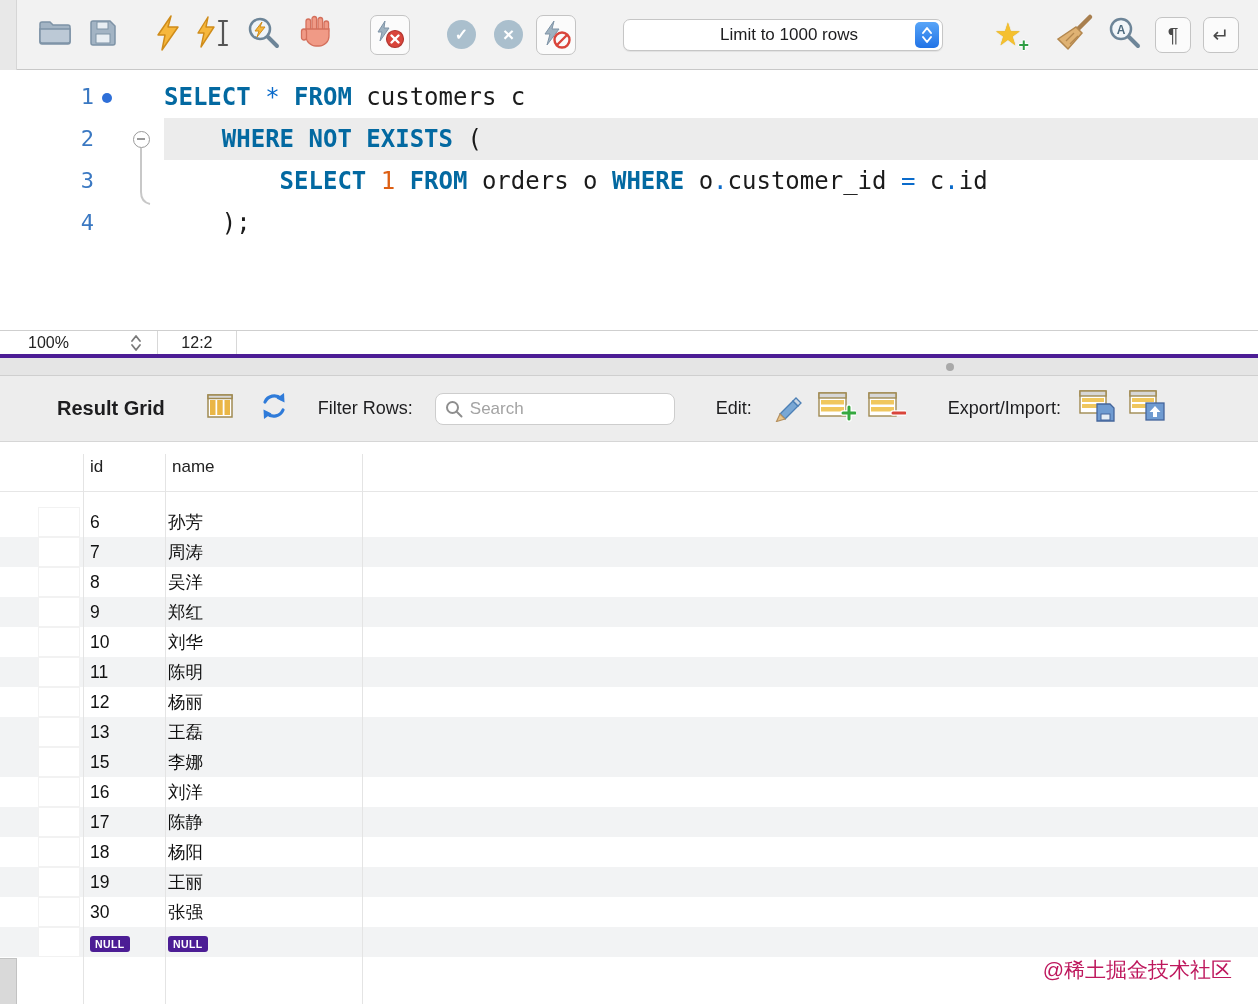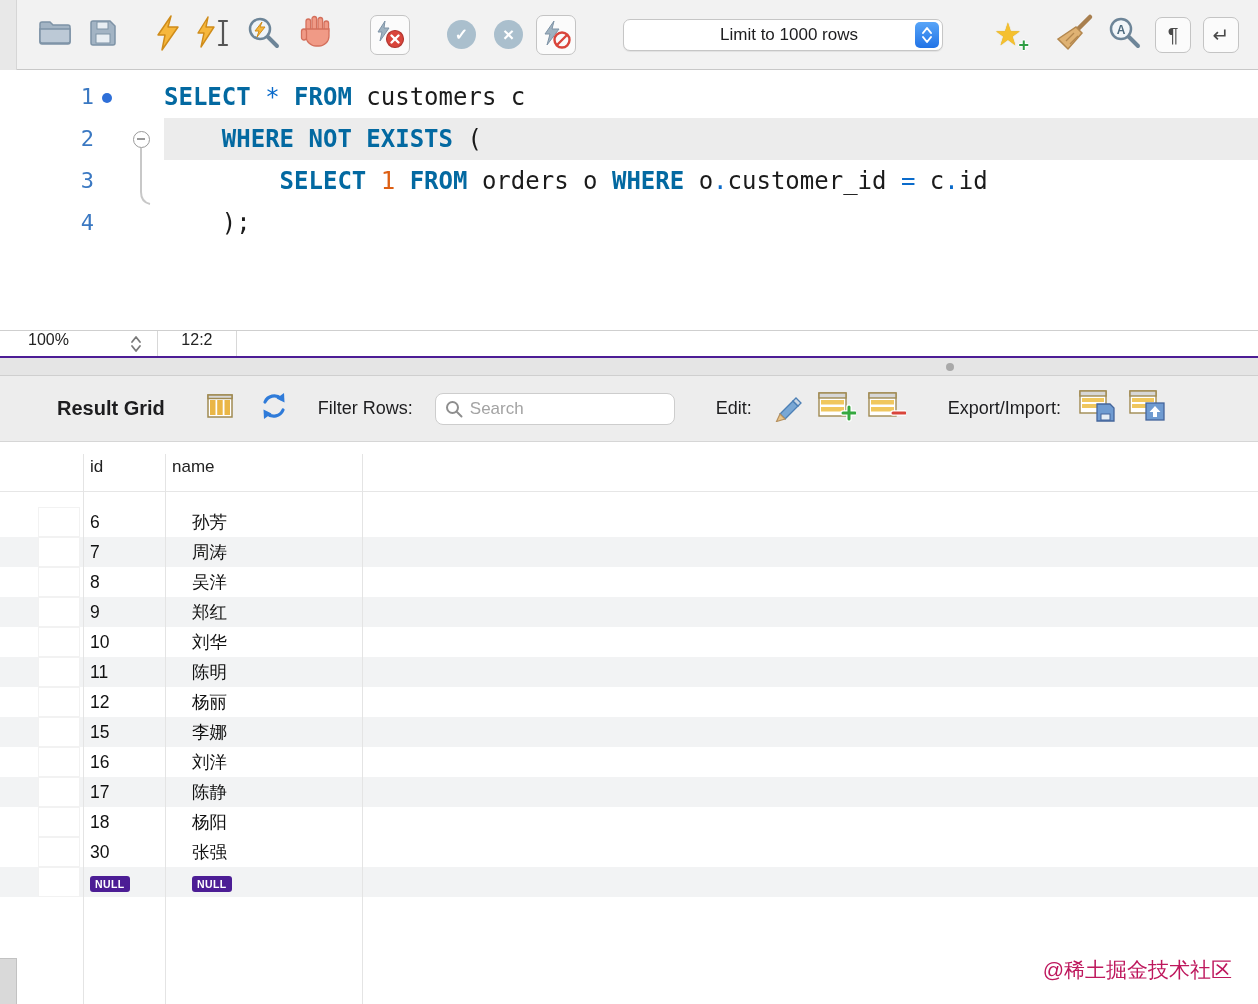--- a/index.html
+++ b/index.html
@@ -43,22 +43,22 @@
   .ed-code{flex:1;font-family:"DejaVu Sans Mono",monospace;font-size:24px;line-height:42px;
            white-space:pre;color:#1b1b1b}
   .ed-row.hl .ed-code{background:#ececec}
   .tk-kw{color:#0369a1;font-weight:bold}
   .tk-op{color:#0a6bcb}
   .tk-num{color:#dd5f13}
   .tk-pl{color:#1b1b1b}
 
   
   .statusbar{position:absolute;top:330px;left:0;width:100%;height:28px;background:#fff;
-             border-top:1px solid #cfcfcf;border-bottom:2px solid #4c1d95;
-             display:flex;font-size:16px;color:#222}
+             border-top:1px solid #cfcfcf;border-bottom:4px solid #4c1d95;
+             display:flex;align-items:center;font-size:16px;color:#222}
   .sb-zoom{margin-left:28px}
   .sb-stepper{margin-left:60px;display:flex;align-items:center}
   .sb-div{width:1px;height:100%;background:#d8d8d8;margin-left:14px}
   .sb-pos{width:78px;text-align:center}
 
   
   .splitter{position:absolute;top:358px;left:0;width:100%;height:18px;background:#e5e5e5;
             border-bottom:1px solid #cfcfcf}
   .split-dot{position:absolute;left:946px;top:5px;width:8px;height:8px;border-radius:50%;background:#a9a9a9}
 
@@ -79,21 +79,21 @@
   .g-header{position:absolute;top:0;left:0;width:100%;height:50px;border-bottom:1px solid #e6e6e6}
   .h-id{position:absolute;left:90px;top:15px;font-size:17px;color:#222}
   .h-name{position:absolute;left:172px;top:15px;font-size:17px;color:#222}
   .g-rows{position:absolute;top:65px;left:0;width:100%;z-index:1}
   .g-row{position:relative;height:30px;display:flex;align-items:center}
   .g-row.stripe{background:#f2f3f4}
   .g-gutter{width:83px;height:100%;position:relative;flex:0 0 auto}
   .g-handle{position:absolute;left:38px;top:0;bottom:0;width:42px;background:#fff;border:1px solid rgba(0,0,0,.05)}
   .g-cell{font-size:17.5px;color:#111;overflow:hidden;white-space:nowrap}
   .c-id{width:82px;padding-left:7px;flex:0 0 auto}
-  .c-name{width:197px;padding-left:27px;flex:0 0 auto}
+  .c-name{width:197px;padding-left:3px;flex:0 0 auto}
   .null-badge{display:inline-block;background:#4c1d95;color:#fff;font-size:10.5px;font-weight:bold;
               padding:2.5px 5px;border-radius:3px;letter-spacing:.4px;line-height:1}
   .vline{position:absolute;top:12px;bottom:0;width:1px;background:#e4e4e4;z-index:3}
   .vl-1{left:83px}.vl-2{left:165px}.vl-3{left:362px}
   .watermark{position:absolute;right:26px;top:514px;color:#be185d;font-size:21px;z-index:4}
   .corner-block{position:absolute;left:0;top:958px;width:17px;height:46px;background:#d9d9d9;
                 border-top:1px solid #c2c2c2;border-right:1px solid #c2c2c2;z-index:5}
 </style>
 </head>
 <body>
@@ -428,20 +428,27 @@
           <div class="g-gutter">
             <span class="g-handle"></span>
           </div>
           <div class="g-cell c-id">12</div>
           <div class="g-cell c-name">杨丽</div>
         </div>
         <div class="g-row stripe">
           <div class="g-gutter">
             <span class="g-handle"></span>
           </div>
+          <div class="g-cell c-id">13</div>
+          <div class="g-cell c-name">王磊</div>
+        </div>
+        <div class="g-row stripe">
+          <div class="g-gutter">
+            <span class="g-handle"></span>
+          </div>
           <div class="g-cell c-id">15</div>
           <div class="g-cell c-name">李娜</div>
         </div>
         <div class="g-row">
           <div class="g-gutter">
             <span class="g-handle"></span>
           </div>
           <div class="g-cell c-id">16</div>
           <div class="g-cell c-name">刘洋</div>
         </div>
@@ -451,20 +458,27 @@
           </div>
           <div class="g-cell c-id">17</div>
           <div class="g-cell c-name">陈静</div>
         </div>
         <div class="g-row">
           <div class="g-gutter">
             <span class="g-handle"></span>
           </div>
           <div class="g-cell c-id">18</div>
           <div class="g-cell c-name">杨阳</div>
+        </div>
+        <div class="g-row stripe">
+          <div class="g-gutter">
+            <span class="g-handle"></span>
+          </div>
+          <div class="g-cell c-id">19</div>
+          <div class="g-cell c-name">王丽</div>
         </div>
         <div class="g-row">
           <div class="g-gutter">
             <span class="g-handle"></span>
           </div>
           <div class="g-cell c-id">30</div>
           <div class="g-cell c-name">张强</div>
         </div>
         <div class="g-row stripe">
           <div class="g-gutter">

